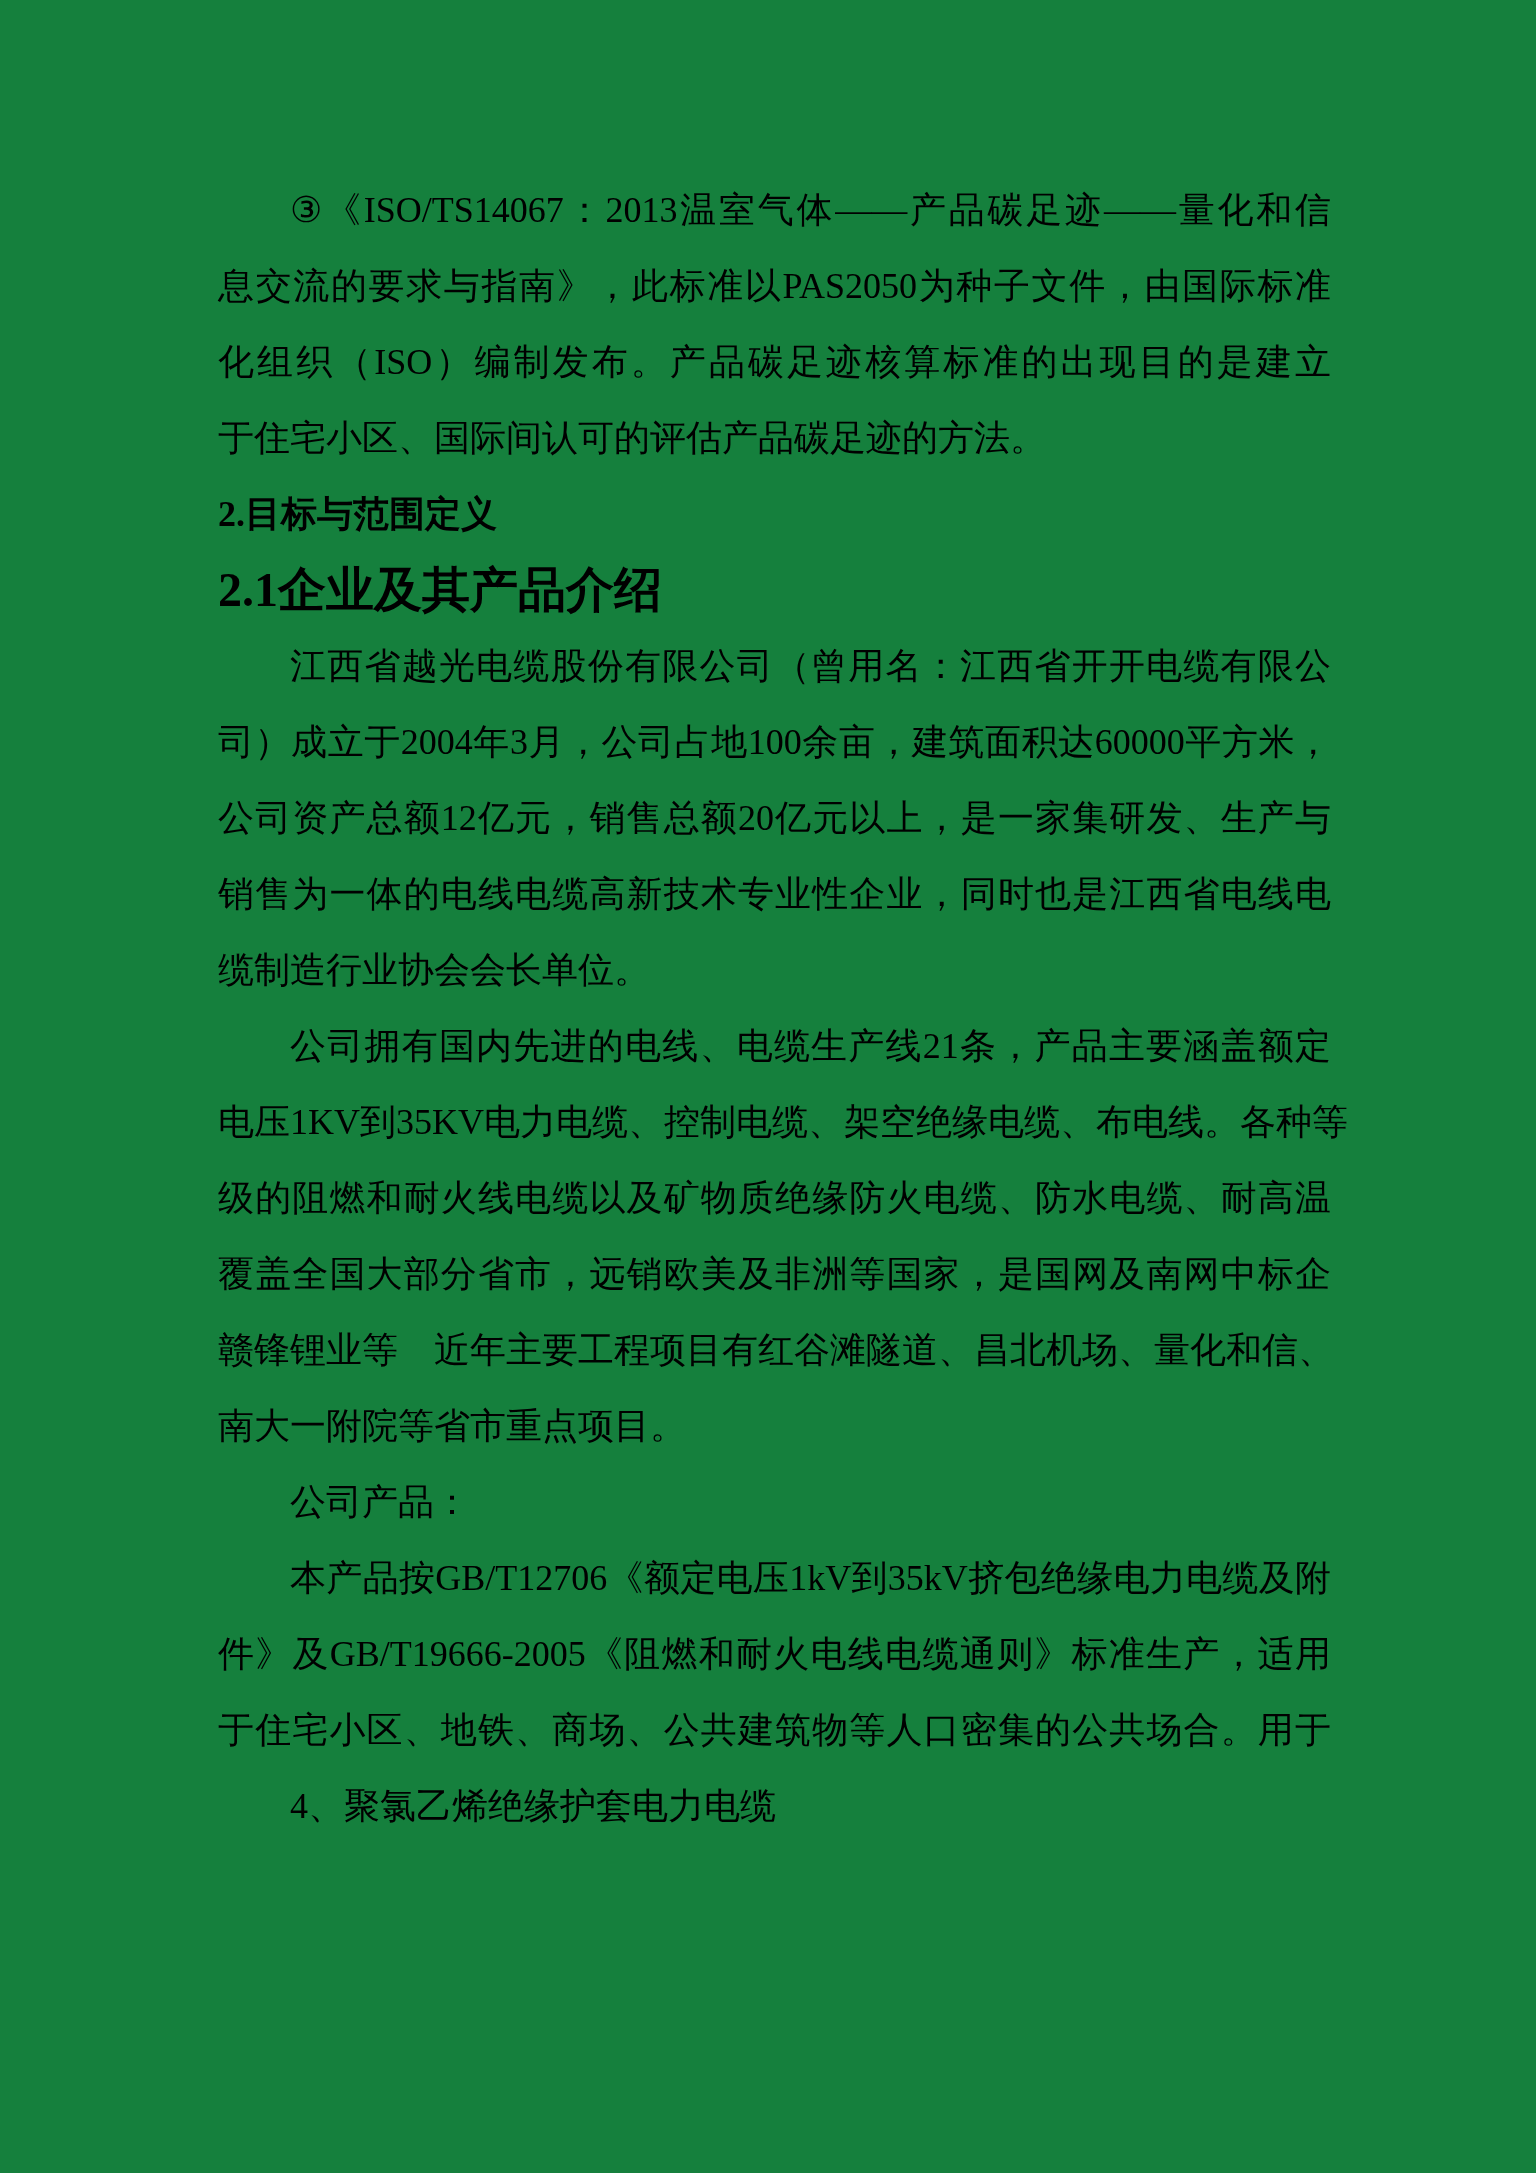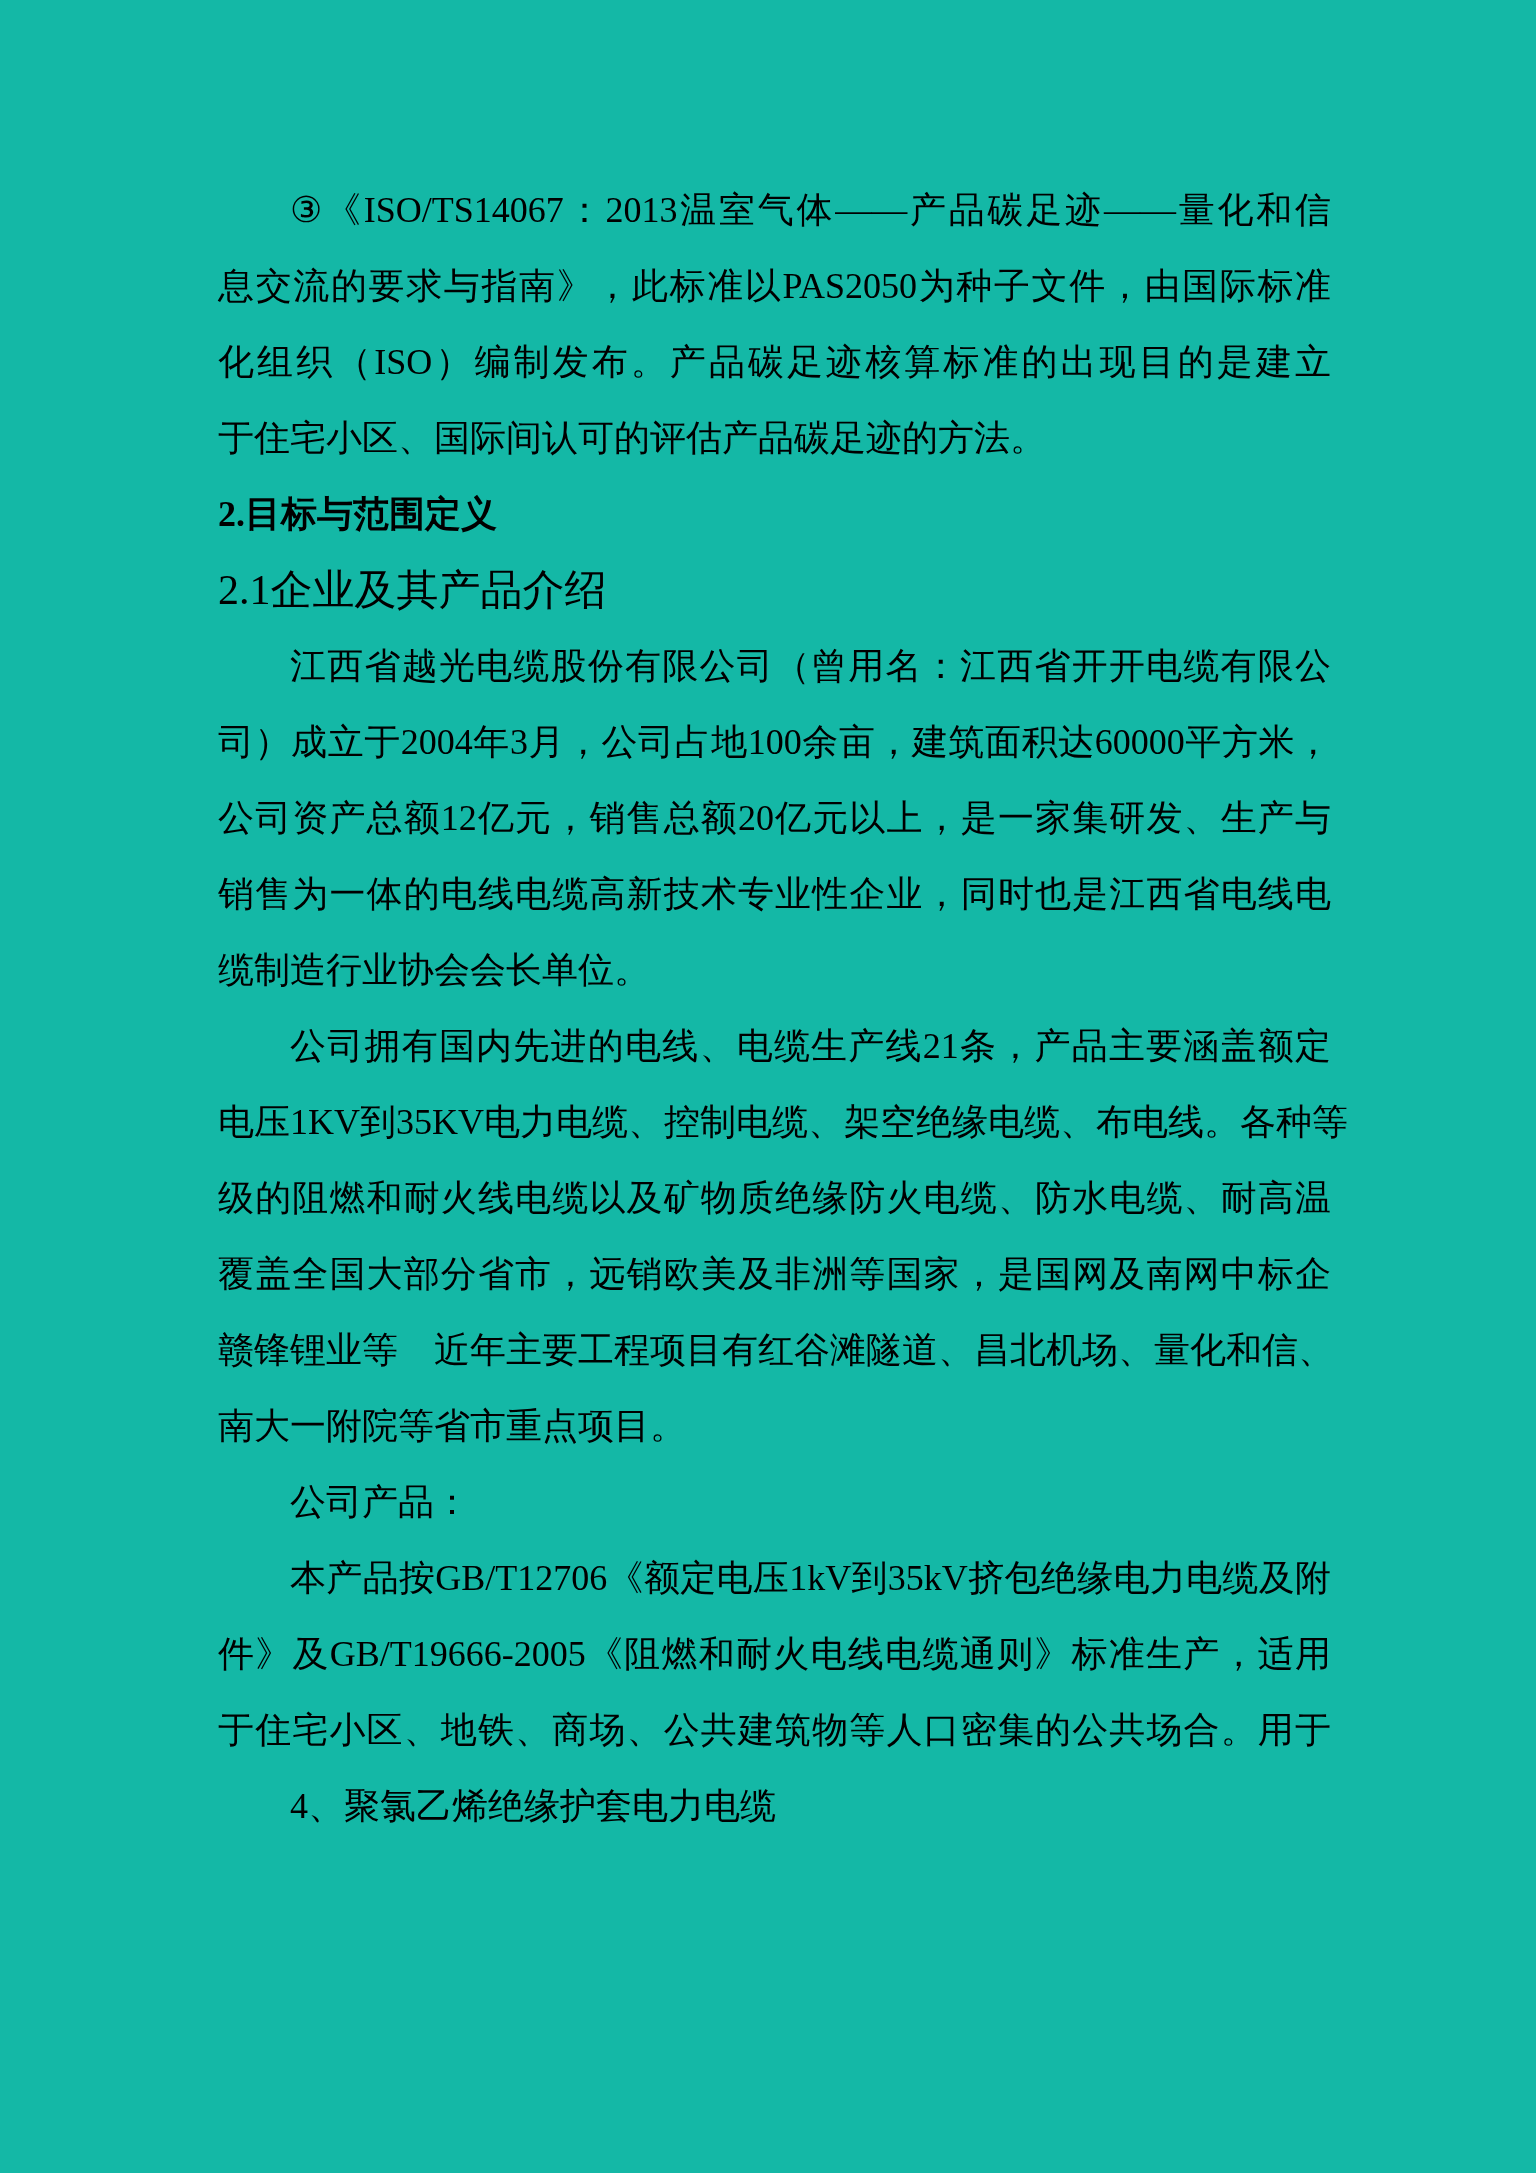--- a/index.html
+++ b/index.html
@@ -26,31 +26,31 @@
   }
   .line.indent { padding-left:72px; }
   .h1 {
     font-size:36px;
     font-weight:bold;
     line-height:76px;
     height:76px;
     white-space:nowrap;
   }
   .h2 {
-    font-size:42px;
-    font-weight:normal;
+    font-size:48px;
+    font-weight:bold;
     line-height:76px;
     height:76px;
     white-space:nowrap;
   }
 </style>
 </head>
 <body>
 
-<div class="page" style="background: #14b8a6; color: rgb(0, 0, 0);">
+<div class="page" style="background: #15803d; color: rgb(0, 0, 0);">
     <div class="line j indent">③《ISO/TS14067：2013温室气体——产品碳足迹——量化和信</div>
     <div class="line j">息交流的要求与指南》，此标准以PAS2050为种子文件，由国际标准</div>
     <div class="line j">化组织（ISO）编制发布。产品碳足迹核算标准的出现目的是建立</div>
     <div class="line">于住宅小区、国际间认可的评估产品碳足迹的方法。</div>
     <div class="h1">2.目标与范围定义</div>
     <div class="h2">2.1企业及其产品介绍</div>
     <div class="line j indent">江西省越光电缆股份有限公司（曾用名：江西省开开电缆有限公</div>
     <div class="line j">司）成立于2004年3月，公司占地100余亩，建筑面积达60000平方米，</div>
     <div class="line j">公司资产总额12亿元，销售总额20亿元以上，是一家集研发、生产与</div>
     <div class="line j">销售为一体的电线电缆高新技术专业性企业，同时也是江西省电线电</div>

